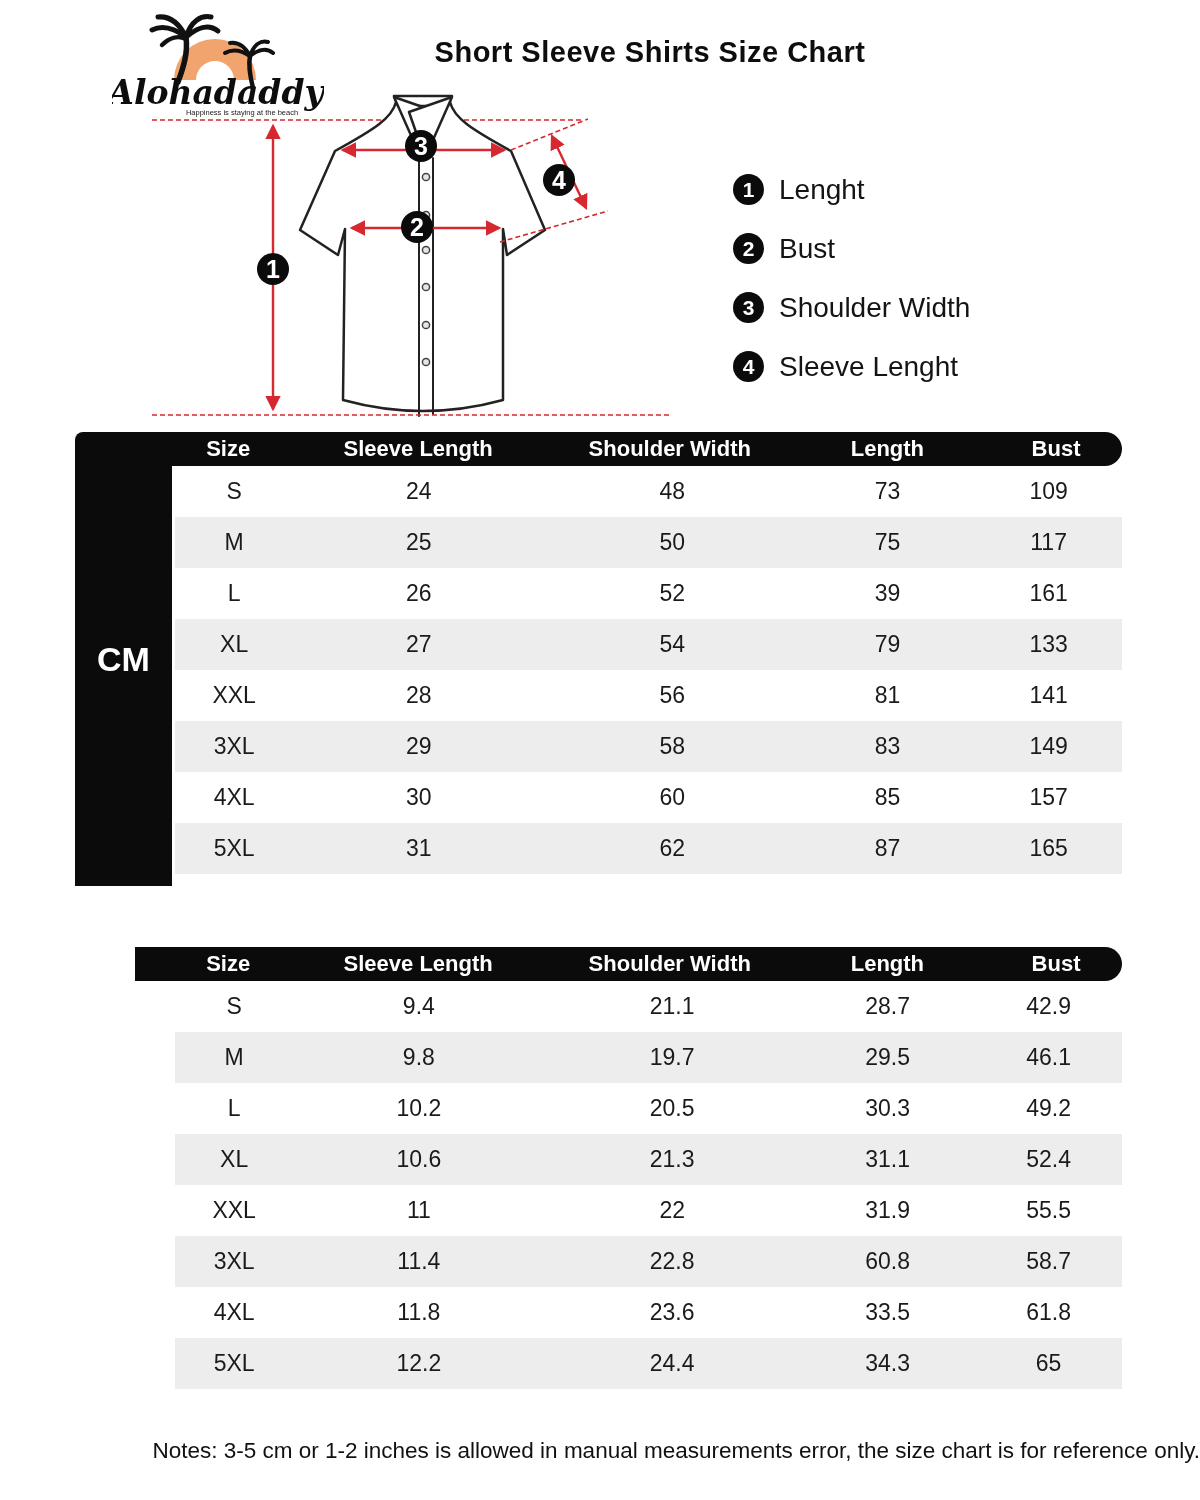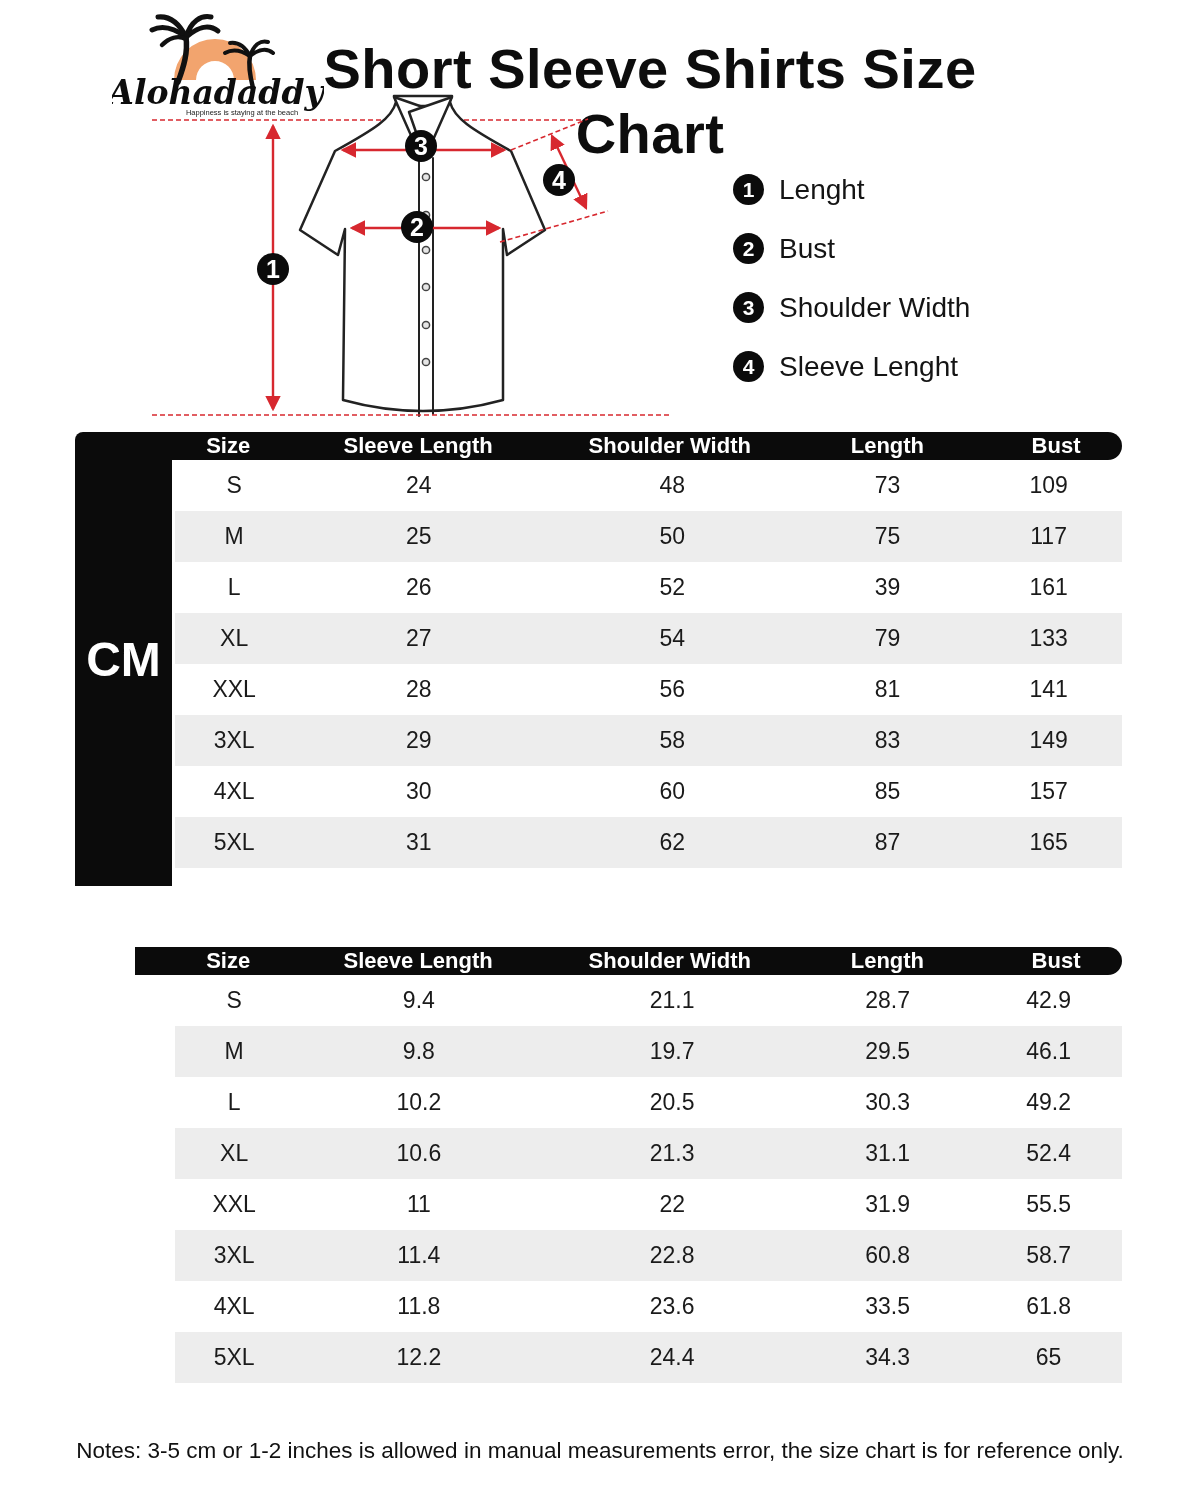--- a/index.html
+++ b/index.html
@@ -6,21 +6,21 @@
   body {
     width:1200px; height:1500px; position:relative; background:#ffffff;
     font-family:"Liberation Sans", sans-serif; color:#111;
     overflow:hidden;
   }
 
   
   .logo { position:absolute; left:112px; top:8px; width:212px; height:110px; }
   .page-title {
     position:absolute; left:305px; top:36px; width:690px;
-    text-align:center; font-size:56px; font-weight:bold; color:#0d0d0d;
+    text-align:center; font-size:29px; font-weight:bold; color:#0d0d0d;
     letter-spacing:0.5px;
   }
 
   
   .diagram-svg { position:absolute; left:140px; top:92px; }
 
   .legend { position:absolute; left:733px; top:160px; }
   .legend-item { display:flex; align-items:center; height:59px; }
   .legend-badge {
     width:31px; height:31px; border-radius:50%; background:#0b0b0b; color:#fff;
@@ -32,39 +32,39 @@
   
   .stable { position:absolute; left:75px; width:1047px; height:454px; }
   #cm-table  { top:432px; }
   #inch-table{ top:947px; }
 
   .side-label {
     position:absolute; left:0; top:0; bottom:0; width:97px; background:#0b0b0b;
     color:#fff; font-weight:bold; display:flex; align-items:center;
     justify-content:center; border-radius:8px 0 0 0;
   }
-  #cm-table  .side-label { font-size:48px; }
+  #cm-table  .side-label { font-size:34px; }
   #inch-table .side-label { font-size:34px; letter-spacing:-1px; }
 
   .tcontent { margin-left:100px; }
   .thead {
-    display:flex; align-items:center; background:#0b0b0b; height:28px;
+    display:flex; align-items:center; background:#0b0b0b; height:34px;
     border-radius:0 23px 23px 0; margin-left:-40px; padding-left:40px;gap:24px;
   }
   .th { color:#fff; font-weight:bold; font-size:22px; text-align:center; }
   .trow { display:flex; align-items:center; height:51px; background:#fff; }
   .trow.alt { background:#ededed; }
   .td { text-align:center; font-size:23px; color:#1a1a1a; }
 
   .c0 { width:12.5%; } .c1 { width:26.5%; } .c2 { width:27%; }
   .c3 { width:18.5%; } .c4 { width:15.5%; }
 
   
   .notes {
-    position:absolute; top:1438px; left:0; width:1200px; text-align:center;
+    position:absolute; top:1438px; left:0; width:1200px; text-align:right;
     font-size:22.5px; color:#111;
   }
 
   
   .shirt-line { fill:#ffffff; stroke:#222; stroke-width:2.5; stroke-linejoin:round; stroke-linecap:round; }
   .shirt-thin { fill:none; stroke:#222; stroke-width:2; stroke-linejoin:round; stroke-linecap:round; }
   .red-dash { stroke:#d7282f; stroke-width:1.6; stroke-dasharray:5 3; fill:none; }
   .red-arrow { stroke:#d7282f; stroke-width:2.4; fill:none; }
   .badge-circle { fill:#0b0b0b; }
   .badge-num { fill:#fff; font-family:"Liberation Sans",sans-serif; font-weight:bold; font-size:25px; text-anchor:middle; }

